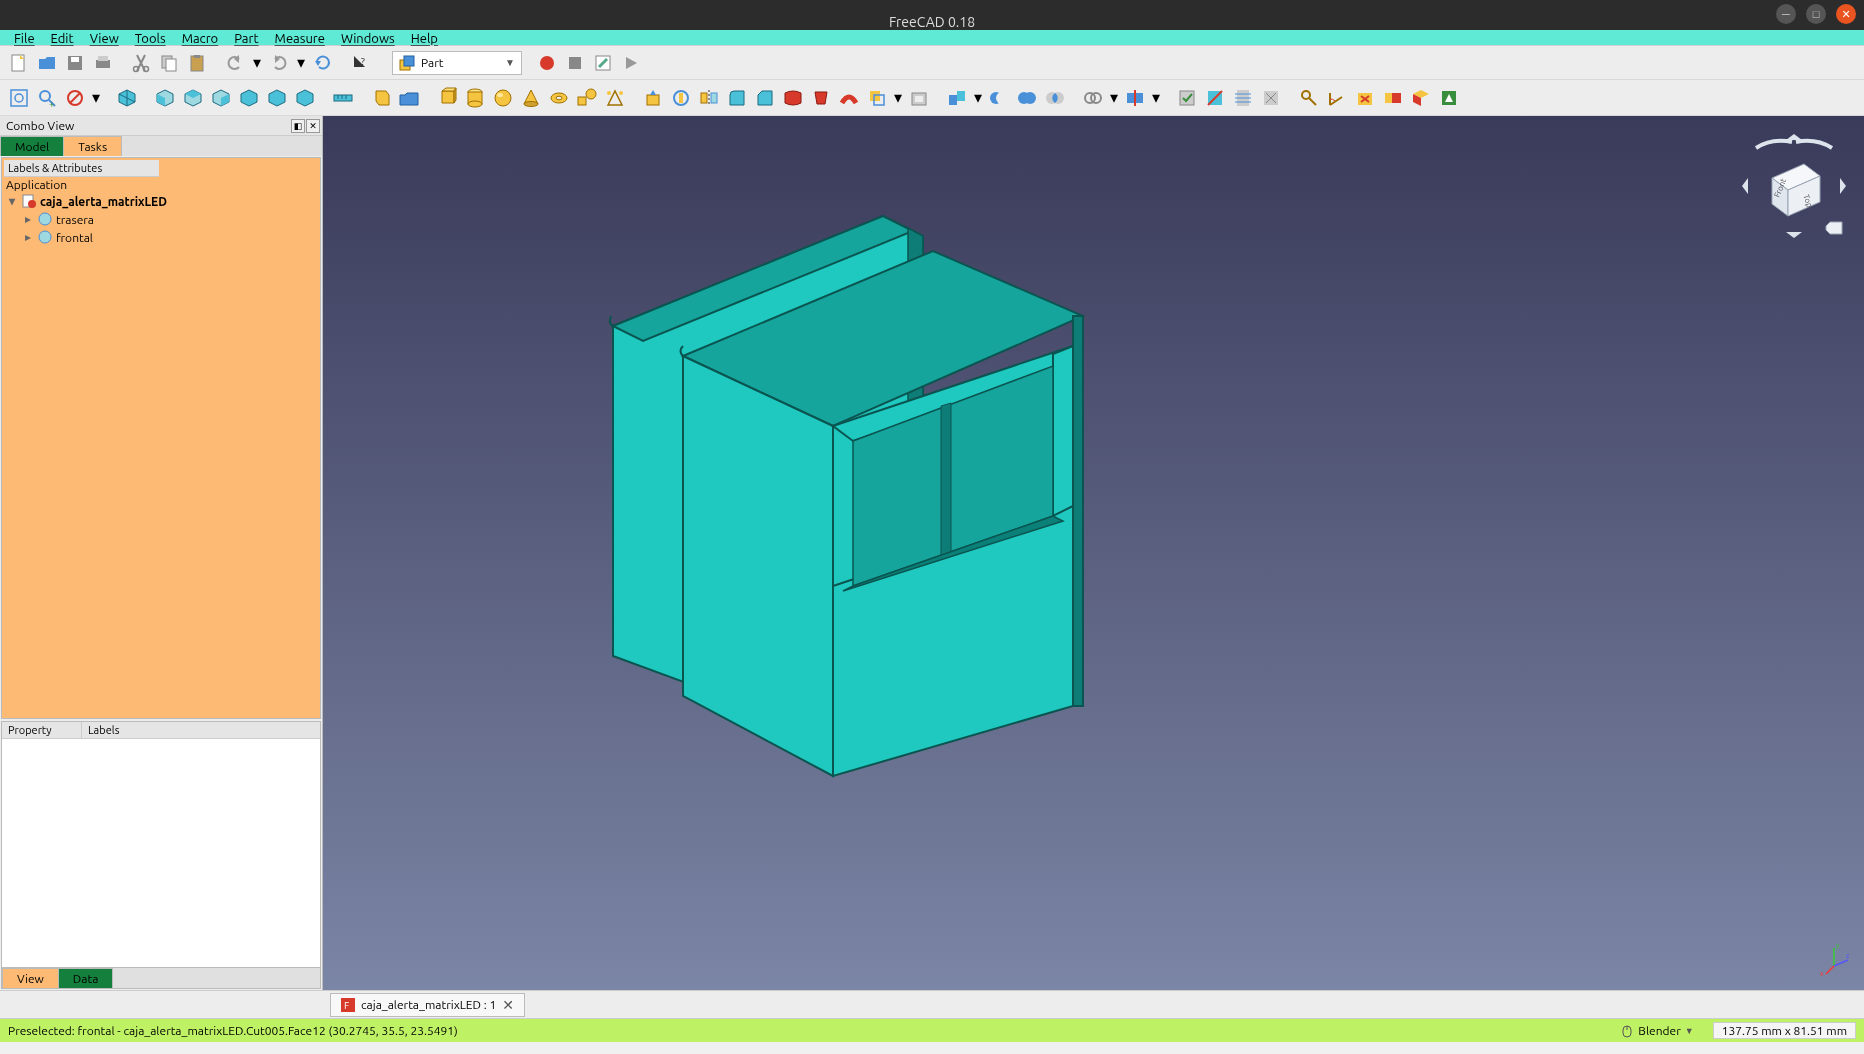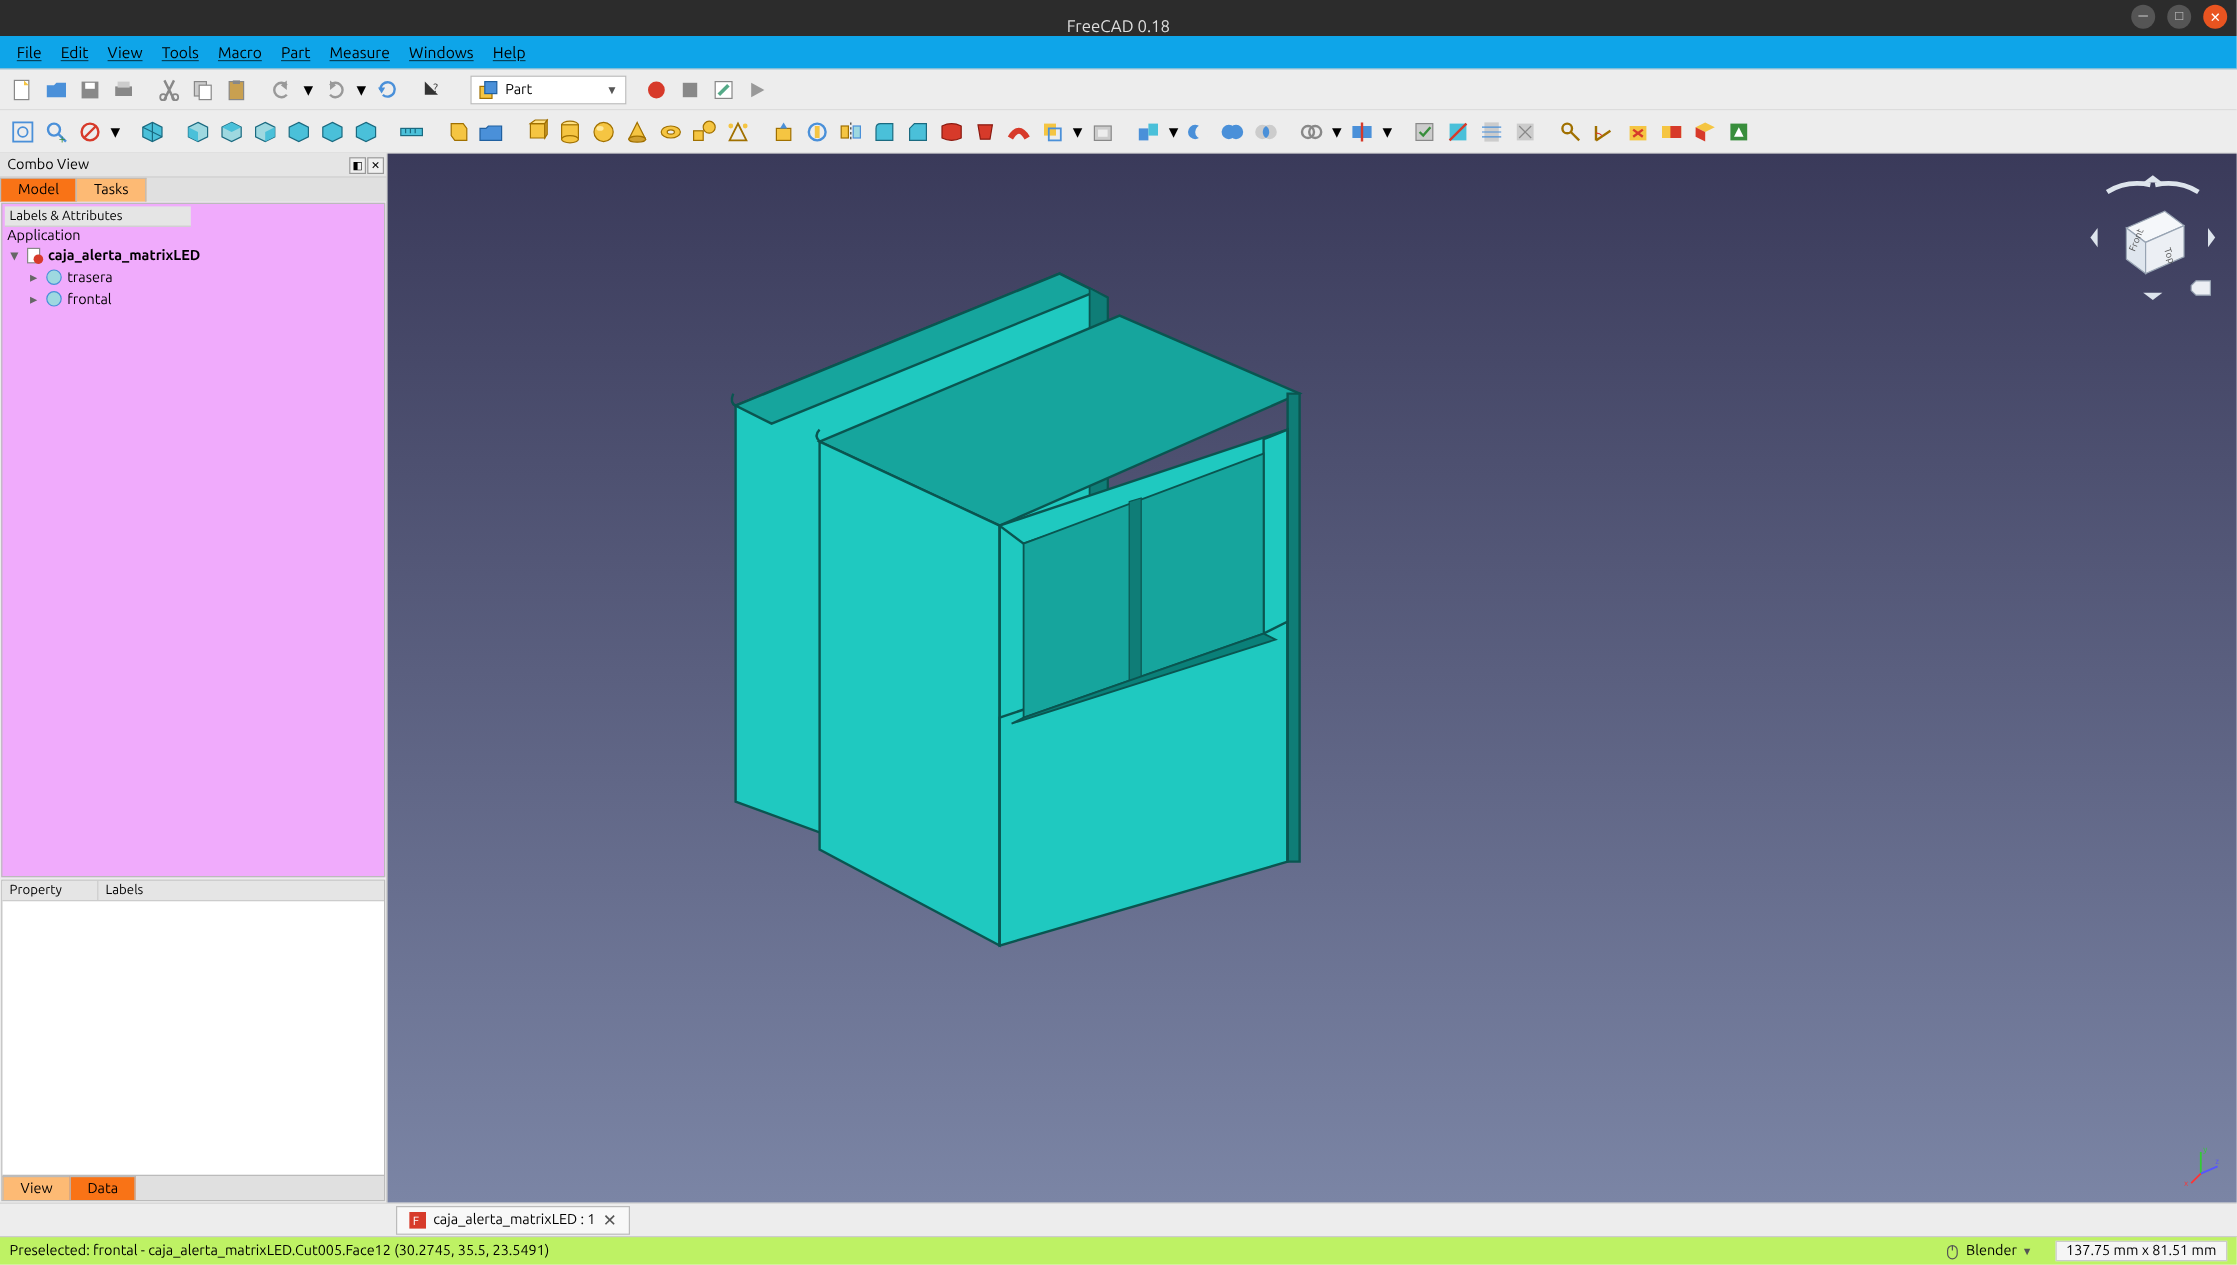--- a/index.html
+++ b/index.html
@@ -6,43 +6,43 @@
 html, body { width: 1864px; height: 1054px; overflow: hidden; background: #f0f0f0; }
 
 
 .titlebar { height: 30px; background: #2c2c2c; color: #ddd; display: flex; align-items: flex-end; justify-content: center; position: relative; font-size: 14px; }
 .titlebar .window-controls { position: absolute; right: 8px; top: 4px; display: flex; gap: 10px; }
 .winbtn { width: 20px; height: 20px; border-radius: 50%; display: flex; align-items: center; justify-content: center; font-size: 11px; cursor: pointer; }
 .winbtn.min, .winbtn.max { background: #555; color: #ccc; }
 .winbtn.close { background: #e95420; color: #fff; }
 
 
-.menubar { height: 28px; background: #0ea5e9; display: flex; align-items: center; padding: 0 6px; font-size: 13px; border-bottom: 1px solid #d0d0d0; }
+.menubar { height: 16px; background: #5eead4; display: flex; align-items: center; padding: 0 6px; font-size: 13px; border-bottom: 1px solid #d0d0d0; }
 .menubar .menuitem { padding: 3px 8px; cursor: pointer; }
 .menubar .menuitem span { text-decoration: underline; text-decoration-color: rgba(0,0,0,0.6); text-underline-offset: 2px; }
 
 
 .toolbar { height: 34px; background: #ededed; display: flex; align-items: center; padding: 2px 6px; gap: 2px; border-bottom: 1px solid #d8d8d8; }
 .toolbar.secondary { height: 36px; }
 .tbtn { width: 26px; height: 26px; display: flex; align-items: center; justify-content: center; cursor: pointer; border-radius: 3px; }
 .sep { width: 8px; }
 .wb-select { margin-left: 6px; width: 130px; height: 24px; border: 1px solid #bbb; background: #fff; display: flex; align-items: center; padding: 0 6px; font-size: 12px; position: relative; cursor: pointer; }
 .wb-select .arrow { position: absolute; right: 6px; font-size: 10px; color: #555; }
 .wb-select .wb-icon { width: 16px; height: 16px; margin-right: 6px; }
 
 
 .main { display: flex; height: calc(100% - 30px - 28px - 34px - 36px - 28px - 24px); justify-content: center; }
 .left-panel { width: 323px; background: #ededed; border-right: 1px solid #bbb; display: flex; flex-direction: column; }
 .panel-title { height: 20px; font-size: 12px; padding: 2px 6px; border-bottom: 1px solid #ccc; display: flex; align-items: center; background: #e5e5e5; position: relative; }
 .panel-title .close-btns { position: absolute; right: 2px; display: flex; gap: 1px; }
 .panel-title .close-btns span { width: 14px; height: 14px; border: 1px solid #999; font-size: 9px; display:flex; align-items:center; justify-content:center; cursor:pointer; background:#f0f0f0;}
 .tabs { display: flex; background: #e0e0e0; }
 .tab { padding: 3px 14px; font-size: 12px; border: 1px solid #bbb; border-bottom: none; background: #fdba74; cursor: pointer; margin-right: -1px; }
-.tab.active { background: #f97316; }
-.tree-area { flex: 1; background: #f0abfc; border: 1px solid #bbb; margin: 1px; padding: 2px; font-size: 12px; overflow: auto; }
+.tab.active { background: #15803d; }
+.tree-area { flex: 1; background: #fdba74; border: 1px solid #bbb; margin: 1px; padding: 2px; font-size: 12px; overflow: auto; }
 .tree-header { background: #e5e5e5; font-size: 11px; padding: 2px 4px; border-bottom: 1px solid #ccc; width: 155px; }
 .tree-row { display: flex; align-items: center; padding: 1px 2px; cursor: pointer; }
 .tree-row .expander { width: 12px; text-align: center; color: #666; }
 .tree-row .ticon { width: 16px; height: 16px; margin: 0 3px; }
 .tree-row.bold { font-weight: bold; }
 .indent1 { padding-left: 18px; }
 .prop-area { height: 268px; background: #fff; border: 1px solid #bbb; margin: 1px; font-size: 12px; display:flex; flex-direction:column;}
 .prop-header { display: flex; background: #e5e5e5; border-bottom: 1px solid #ccc; }
 .prop-header div { padding: 2px 6px; font-size: 11px; }
 .prop-header div:first-child { width: 80px; border-right: 1px solid #ccc; }

